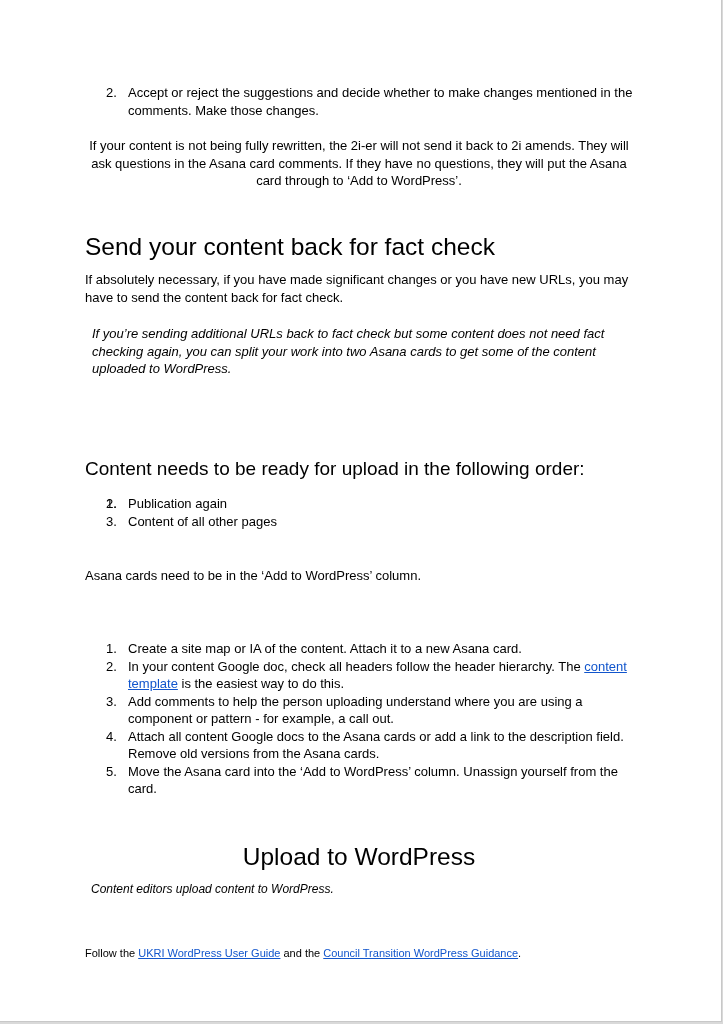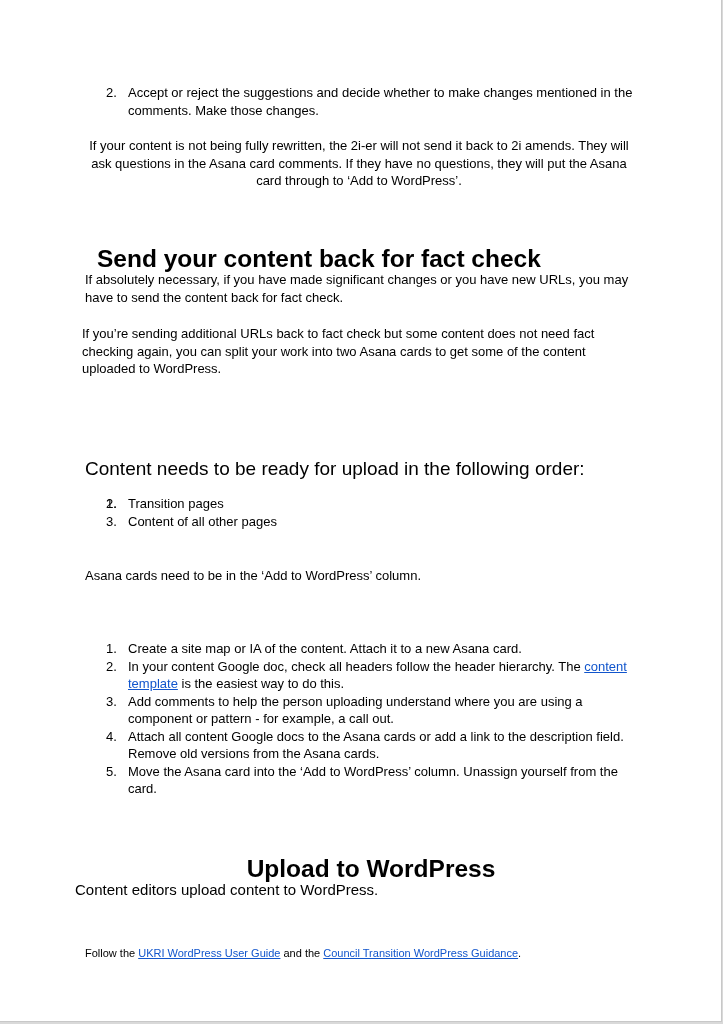--- a/index.html
+++ b/index.html
@@ -13,21 +13,21 @@
       position: absolute; left: 0; top: 0;
       width: 721px; height: 1021px;
       background: #ffffff;
       border-right: 1px solid #c8c8c8;
       border-bottom: 1px solid #c8c8c8;
     }
     p { margin: 0; }
     .li { position: relative; padding-left: 43px; }
     .li .num { position: absolute; left: 21px; top: 0; }
     h1 {
-      font-weight: bold; font-size: 24.5px; line-height: 30px; margin: 12px;
+      font-weight: normal; font-size: 24.5px; line-height: 30px; margin: 0;
     }
     h2 {
       font-weight: normal; font-size: 19px; line-height: 24px; margin: 0;
     }
     a.link { color: #1155cc; text-decoration: underline; }
     .abs { position: absolute; left: 0; width: 548px; }
   </style>
 </head>
 <body>
 
@@ -37,31 +37,31 @@
     <div class="li" style="font-size:13px; line-height:17.5px;">
       <span class="num">2.</span>
       <span>Accept or reject the suggestions and decide whether to make changes mentioned in the comments. Make those changes.</span>
     </div>
   </div>
 
   <p class="abs" style="left:85px; top:137px; font-size:13px; line-height:17.5px;text-align:center;">If your content is not being fully rewritten, the 2i-er will not send it back to 2i amends. They will ask questions in the Asana card comments. If they have no questions, they will put the Asana card through to ‘Add to WordPress’.</p>
 
   <h1 class="abs" style="left:85px; top:232px;">Send your content back for fact check</h1>
   <p class="abs" style="left:85px; top:271px; font-size:13px; line-height:17.5px;">If absolutely necessary, if you have made significant changes or you have new URLs, you may have to send the content back for fact check.</p>
-  <p class="abs" style="left:82px; top:325px; font-size:13px; line-height:17.5px;">If you’re sending additional URLs back to fact check but some content does not need fact checking again, you can split your work into two Asana cards to get some of the content uploaded to WordPress.</p>
+  <p class="abs" style="left:92px; top:325px; font-size:13px; line-height:17.5px;font-style:italic;">If you’re sending additional URLs back to fact check but some content does not need fact checking again, you can split your work into two Asana cards to get some of the content uploaded to WordPress.</p>
 
   <p class="abs" style="left:85px; top:460px; font-size:19px; line-height:17.5px;">Content needs to be ready for upload in the following order:</p>
 
   <div class="abs" style="left:85px; top:495px; font-size:13px; line-height:17.5px;">
     <div class="li">
       <span class="num">1.</span>
     </div>
     <div class="li">
       <span class="num">2.</span>
-      <span>Transition pages</span>
+      <span>Publication again</span>
     </div>
     <div class="li">
       <span class="num">3.</span>
       <span>Content of all other pages</span>
     </div>
   </div>
 
   <p class="abs" style="left:85px; top:567px; font-size:13px; line-height:17.5px;">Asana cards need to be in the ‘Add to WordPress’ column.</p>
 
 
@@ -82,16 +82,16 @@
       <span class="num">4.</span>
       <span>Attach all content Google docs to the Asana cards or add a link to the description field. Remove old versions from the Asana cards.</span>
     </div>
     <div class="li">
       <span class="num">5.</span>
       <span>Move the Asana card into the ‘Add to WordPress’ column. Unassign yourself from the card.</span>
     </div>
   </div>
 
   <h1 class="abs" style="left:85px; top:842px;text-align:center;">Upload to WordPress</h1>
-  <p class="abs" style="left:75px; top:881px; font-size:15px; line-height:17.5px;">Content editors upload content to WordPress.</p>
+  <p class="abs" style="left:91px; top:881px; font-size:12px; line-height:17.5px;font-style:italic;">Content editors upload content to WordPress.</p>
   <p class="abs" style="left:85px; top:945px; font-size:11px; line-height:17.5px;"><span>Follow the </span><a class="link" href="#">UKRI WordPress User Guide</a><span> and the </span><a class="link" href="#">Council Transition WordPress Guidance</a><span>.</span></p>
 
 </div>
 
 </body></html>

